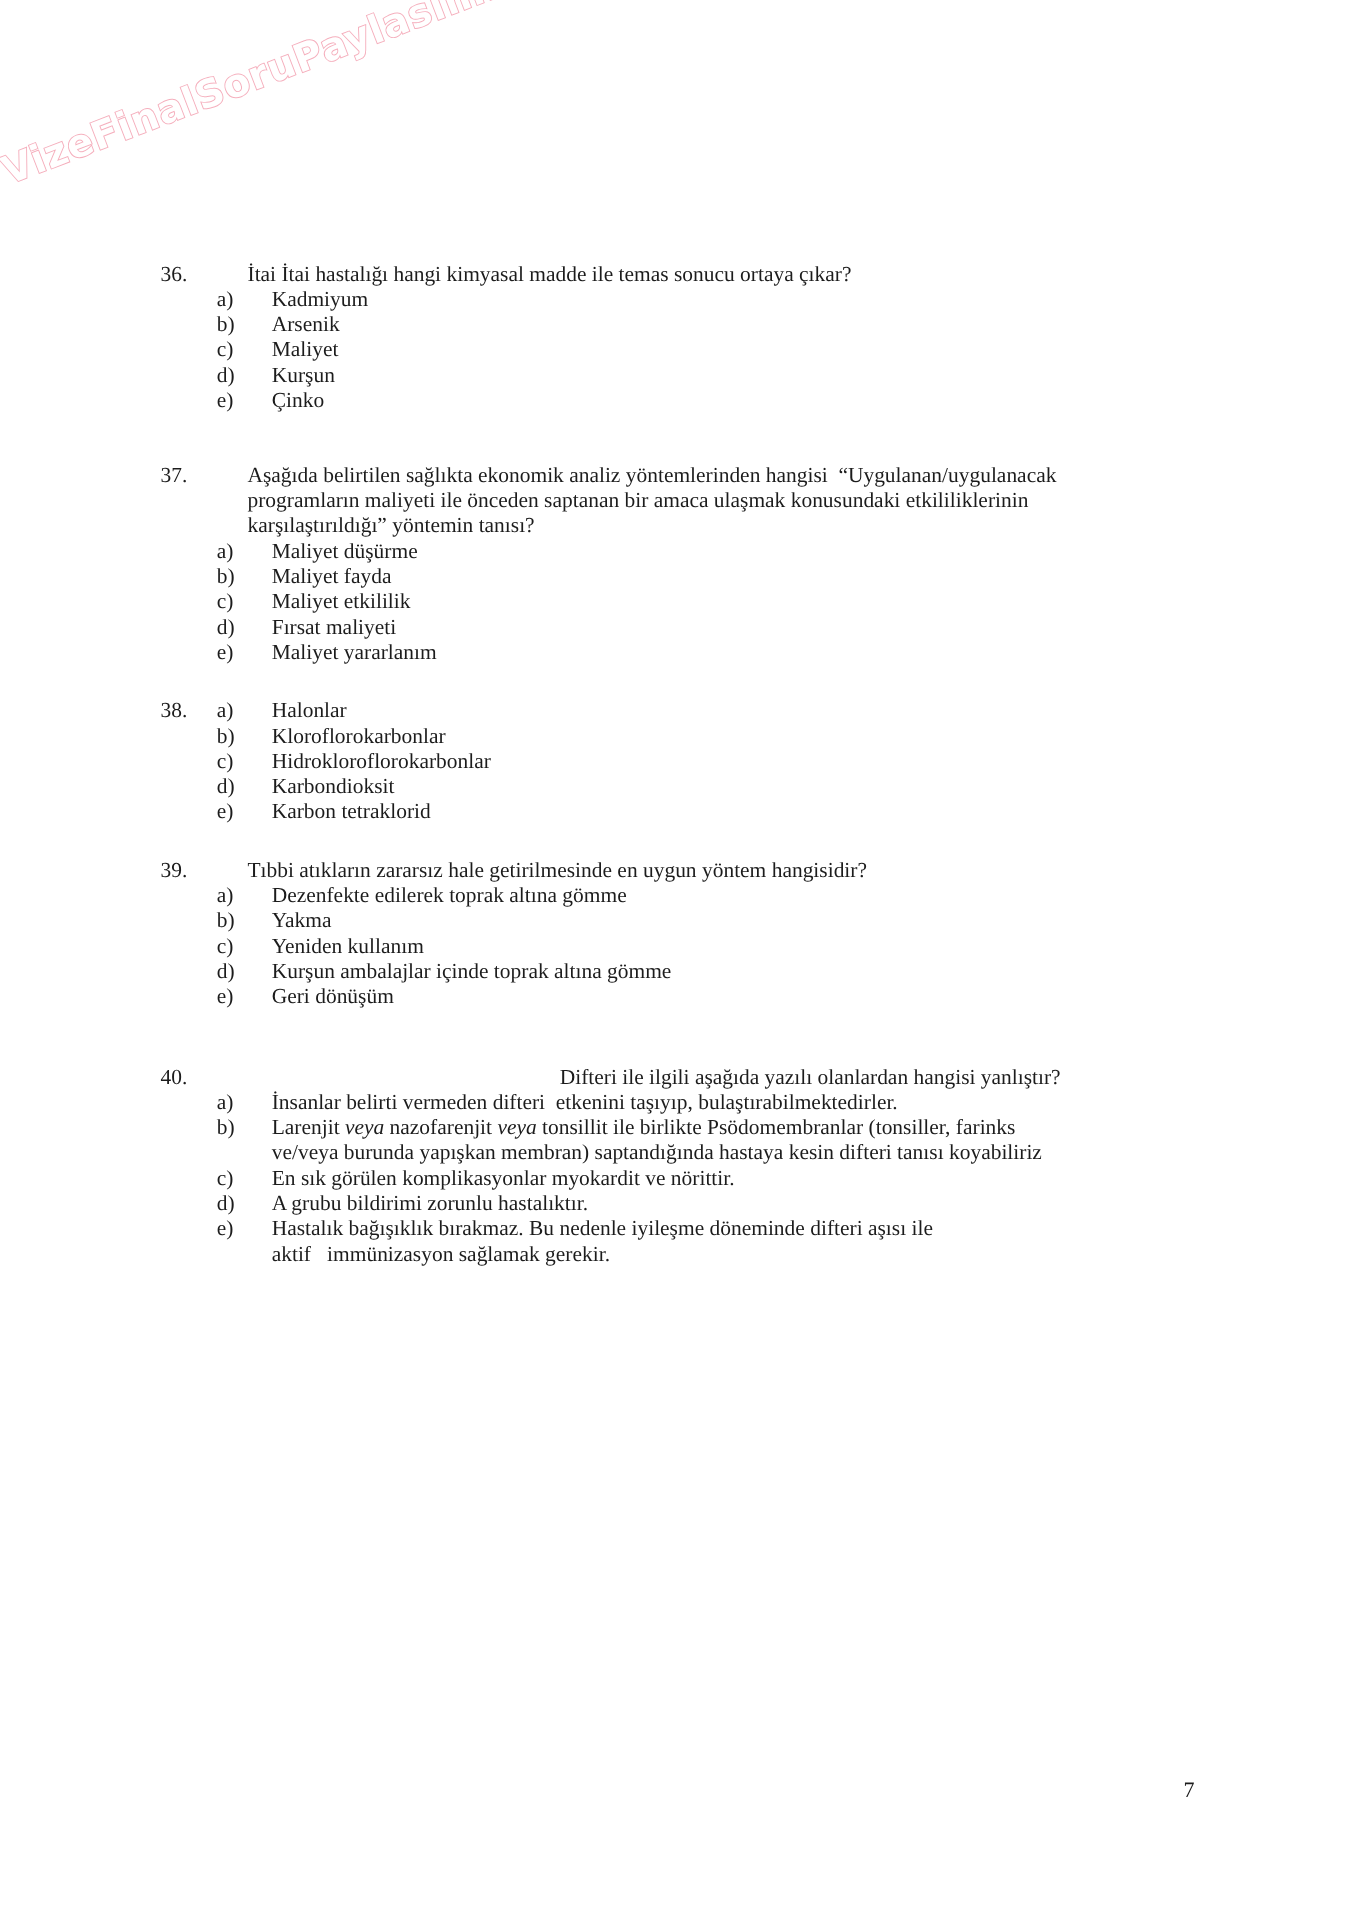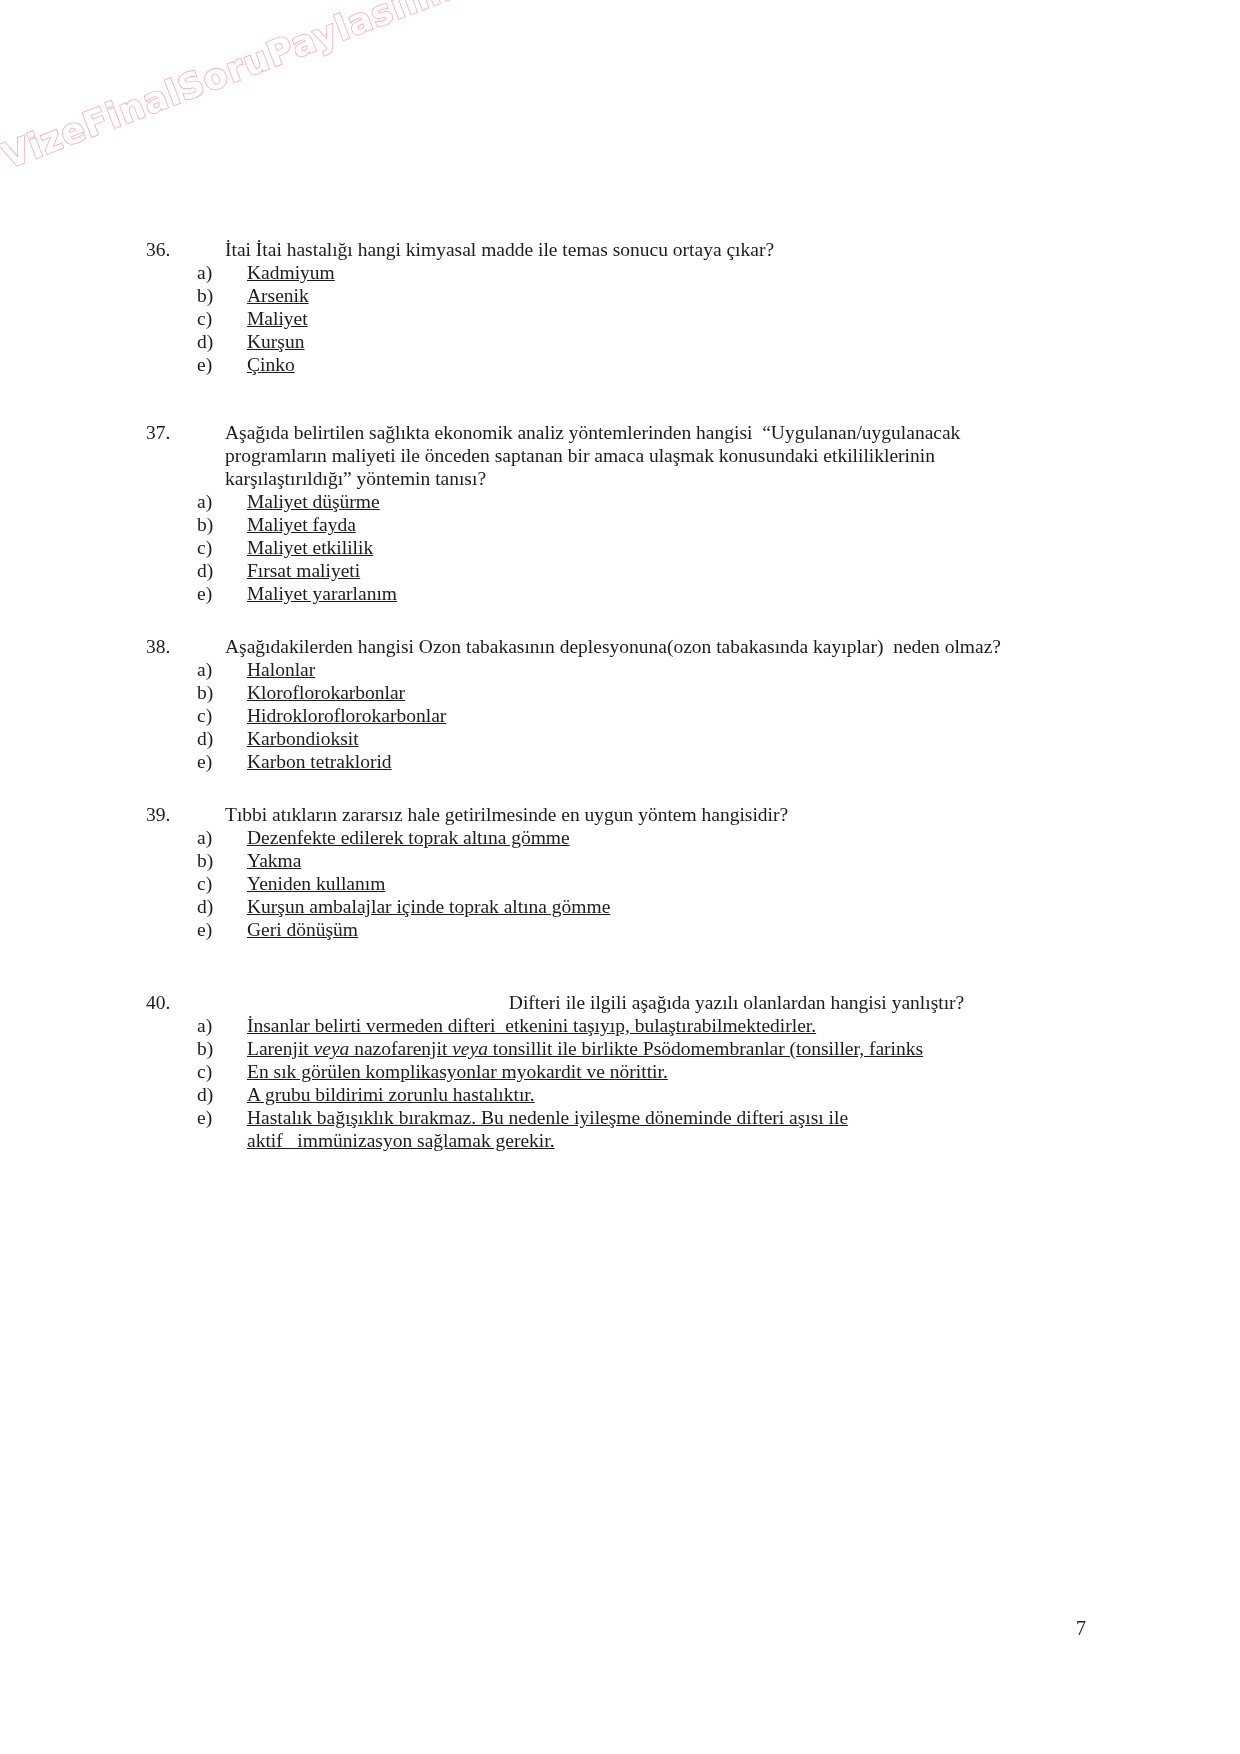--- a/index.html
+++ b/index.html
@@ -40,21 +40,21 @@
   .question:nth-child(2) { margin-top: 45px; }
   .question:nth-child(3) { margin-top: 30px; }
   .question:nth-child(4) { margin-top: 30px; }
   .question:nth-child(5) { margin-top: 50px; }
   .qnum { flex: 0 0 41px; width: 41px; }
   .qbody { flex: 1 1 auto; min-width: 0; }
   .stem .line { white-space: pre-wrap; margin-left: 38px; }
   .question:nth-child(5) .stem { margin-left: 58px; text-align: center; }
   .option { display: flex; align-items: flex-start; margin-left: 10px; }
   .opt-letter { flex: 0 0 50px; width: 50px; }
-  .opt-text { flex: 1 1 auto; min-width: 0; text-decoration: underline; }
+  .opt-text { flex: 1 1 auto; min-width: 0; }
   .opt-text .line { white-space: pre-wrap; }
   .it { font-style: italic; }
   .page-num {
     position: absolute;
     left: 1076px;
     top: 1616px;
     font-size: 20px;
     line-height: 24px;
   }
 </style>
@@ -138,23 +138,20 @@
             <div class="opt-letter">e)</div>
             <div class="opt-text">
               <div class="line"><span>Maliyet yararlanım</span></div>
             </div>
           </div>
         </div>
       </div>
       <div class="question">
         <div class="qnum">38.</div>
         <div class="qbody">
-          <div class="stem">
-            <div class="line"><span>Aşağıdakilerden hangisi Ozon tabakasının deplesyonuna(ozon tabakasında kayıplar)  neden olmaz?</span></div>
-          </div>
           <div class="option">
             <div class="opt-letter">a)</div>
             <div class="opt-text">
               <div class="line"><span>Halonlar</span></div>
             </div>
           </div>
           <div class="option">
             <div class="opt-letter">b)</div>
             <div class="opt-text">
               <div class="line"><span>Kloroflorokarbonlar</span></div>
@@ -227,20 +224,21 @@
           <div class="option">
             <div class="opt-letter">a)</div>
             <div class="opt-text">
               <div class="line"><span>İnsanlar belirti vermeden difteri  etkenini taşıyıp, bulaştırabilmektedirler.</span></div>
             </div>
           </div>
           <div class="option">
             <div class="opt-letter">b)</div>
             <div class="opt-text">
               <div class="line"><span>Larenjit </span><span class="it">veya</span><span> nazofarenjit </span><span class="it">veya</span><span> tonsillit ile birlikte Psödomembranlar (tonsiller, farinks</span></div>
+              <div class="line"><span>ve/veya burunda yapışkan membran) saptandığında hastaya kesin difteri tanısı koyabiliriz</span></div>
             </div>
           </div>
           <div class="option">
             <div class="opt-letter">c)</div>
             <div class="opt-text">
               <div class="line"><span>En sık görülen komplikasyonlar myokardit ve nörittir.</span></div>
             </div>
           </div>
           <div class="option">
             <div class="opt-letter">d)</div>

